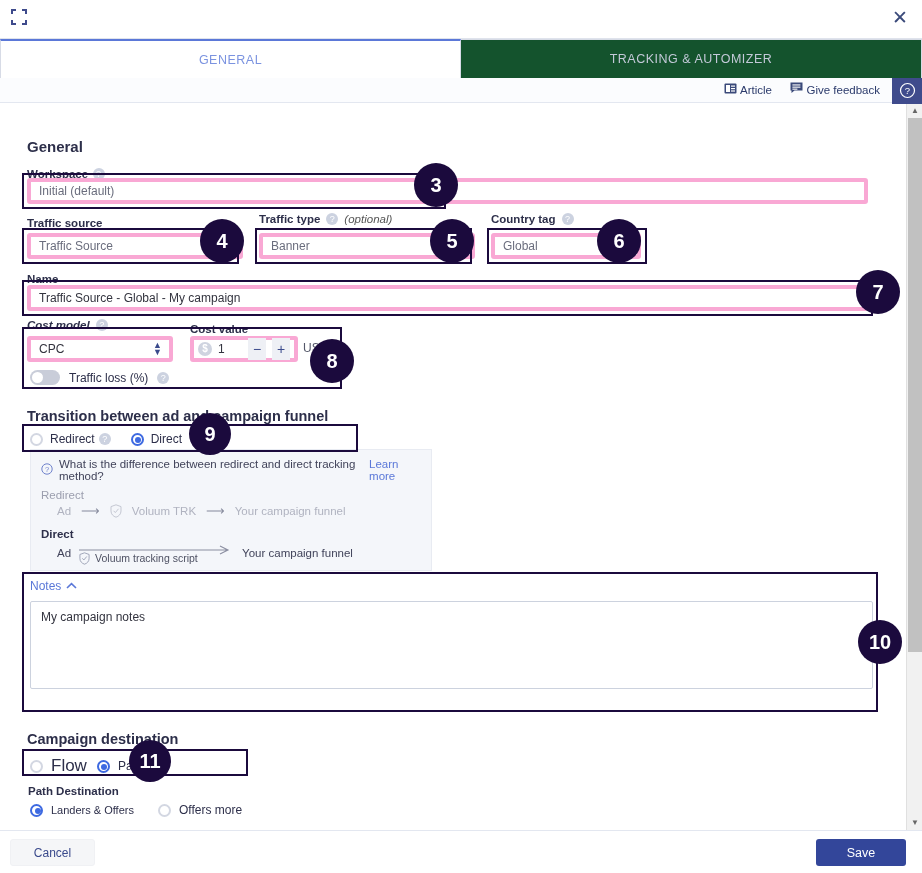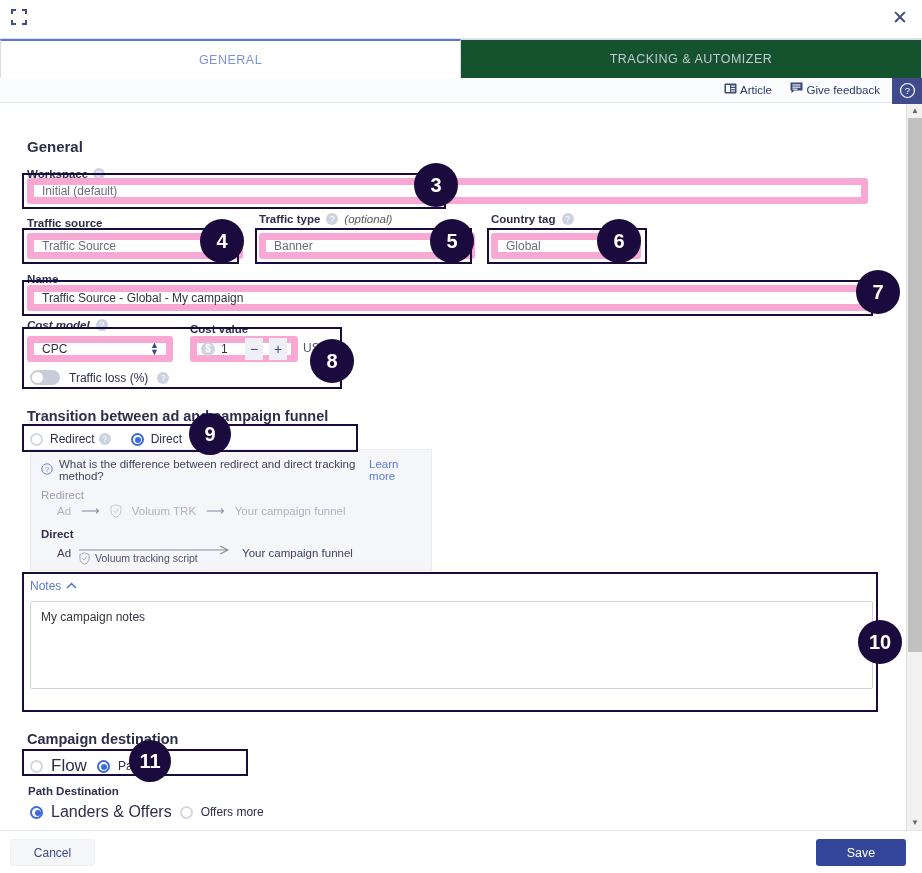--- a/index.html
+++ b/index.html
@@ -80,21 +80,21 @@
   .content{ position:absolute; left:0; top:0; width:900px; }
   h2.section{ font-size:15px; font-weight:bold; color:#2d2f4a; margin:0; }
   .lbl{ font-size:11.5px; font-weight:bold; color:#2d2f4a; }
   .lbl-opt{ font-size:11.5px; font-style:italic; color:#555; font-weight:normal; }
   .qmark{
     display:inline-block; width:12px; height:12px; border-radius:50%;
     background:#ccd2e0; color:#fff; font-size:9px; line-height:12px;
     text-align:center; vertical-align:middle; cursor:pointer;
   }
   .input{
-    border:7px solid #f9a8d4; border-radius:3px; background:#fff;
+    border:4px solid #f9a8d4; border-radius:3px; background:#fff;
     height:26px; line-height:24px; font-size:12px; color:#33343f;
     padding:0 8px; display:flex; align-items:center;
   }
   .input.ph{ color:#6a6d7d; }
 
   .abs{ position:absolute; }
 
   
   .hl{ position:absolute; border:2.5px solid #1b0a3d; pointer-events:none; }
 
@@ -372,21 +372,21 @@
     <div class="abs radio-row" style="left:30px; top:652px;">
       <span class="radio"></span>
       <span style="font-size:17px; margin-right:2px;">Flow</span>
       <span class="radio on"></span>
       <span style="font-size:12px;">Path</span>
     </div>
 
     <div class="abs lbl" style="left:28px; top:681px;">Path Destination</div>
     <div class="abs radio-row" style="left:30px; top:699px;">
       <span class="radio on"></span>
-      <span style="font-size:16px; ">Landers &amp; Offers</span>
+      <span style="font-size:11px; margin-right:16px;">Landers &amp; Offers</span>
       <span class="radio"></span>
       <span style="font-size:12px;">Offers more</span>
     </div>
 
     <div class="hl" style="left:22px;  top:69px;  width:424px; height:36px;"></div>
     <div class="hl" style="left:22px;  top:124px; width:217px; height:36px;"></div>
     <div class="hl" style="left:255px; top:124px; width:217px; height:36px;"></div>
     <div class="hl" style="left:487px; top:124px; width:160px; height:36px;"></div>
     <div class="hl" style="left:22px;  top:176px; width:851px; height:36px;"></div>
     <div class="hl" style="left:22px;  top:223px; width:320px; height:62px;"></div>

